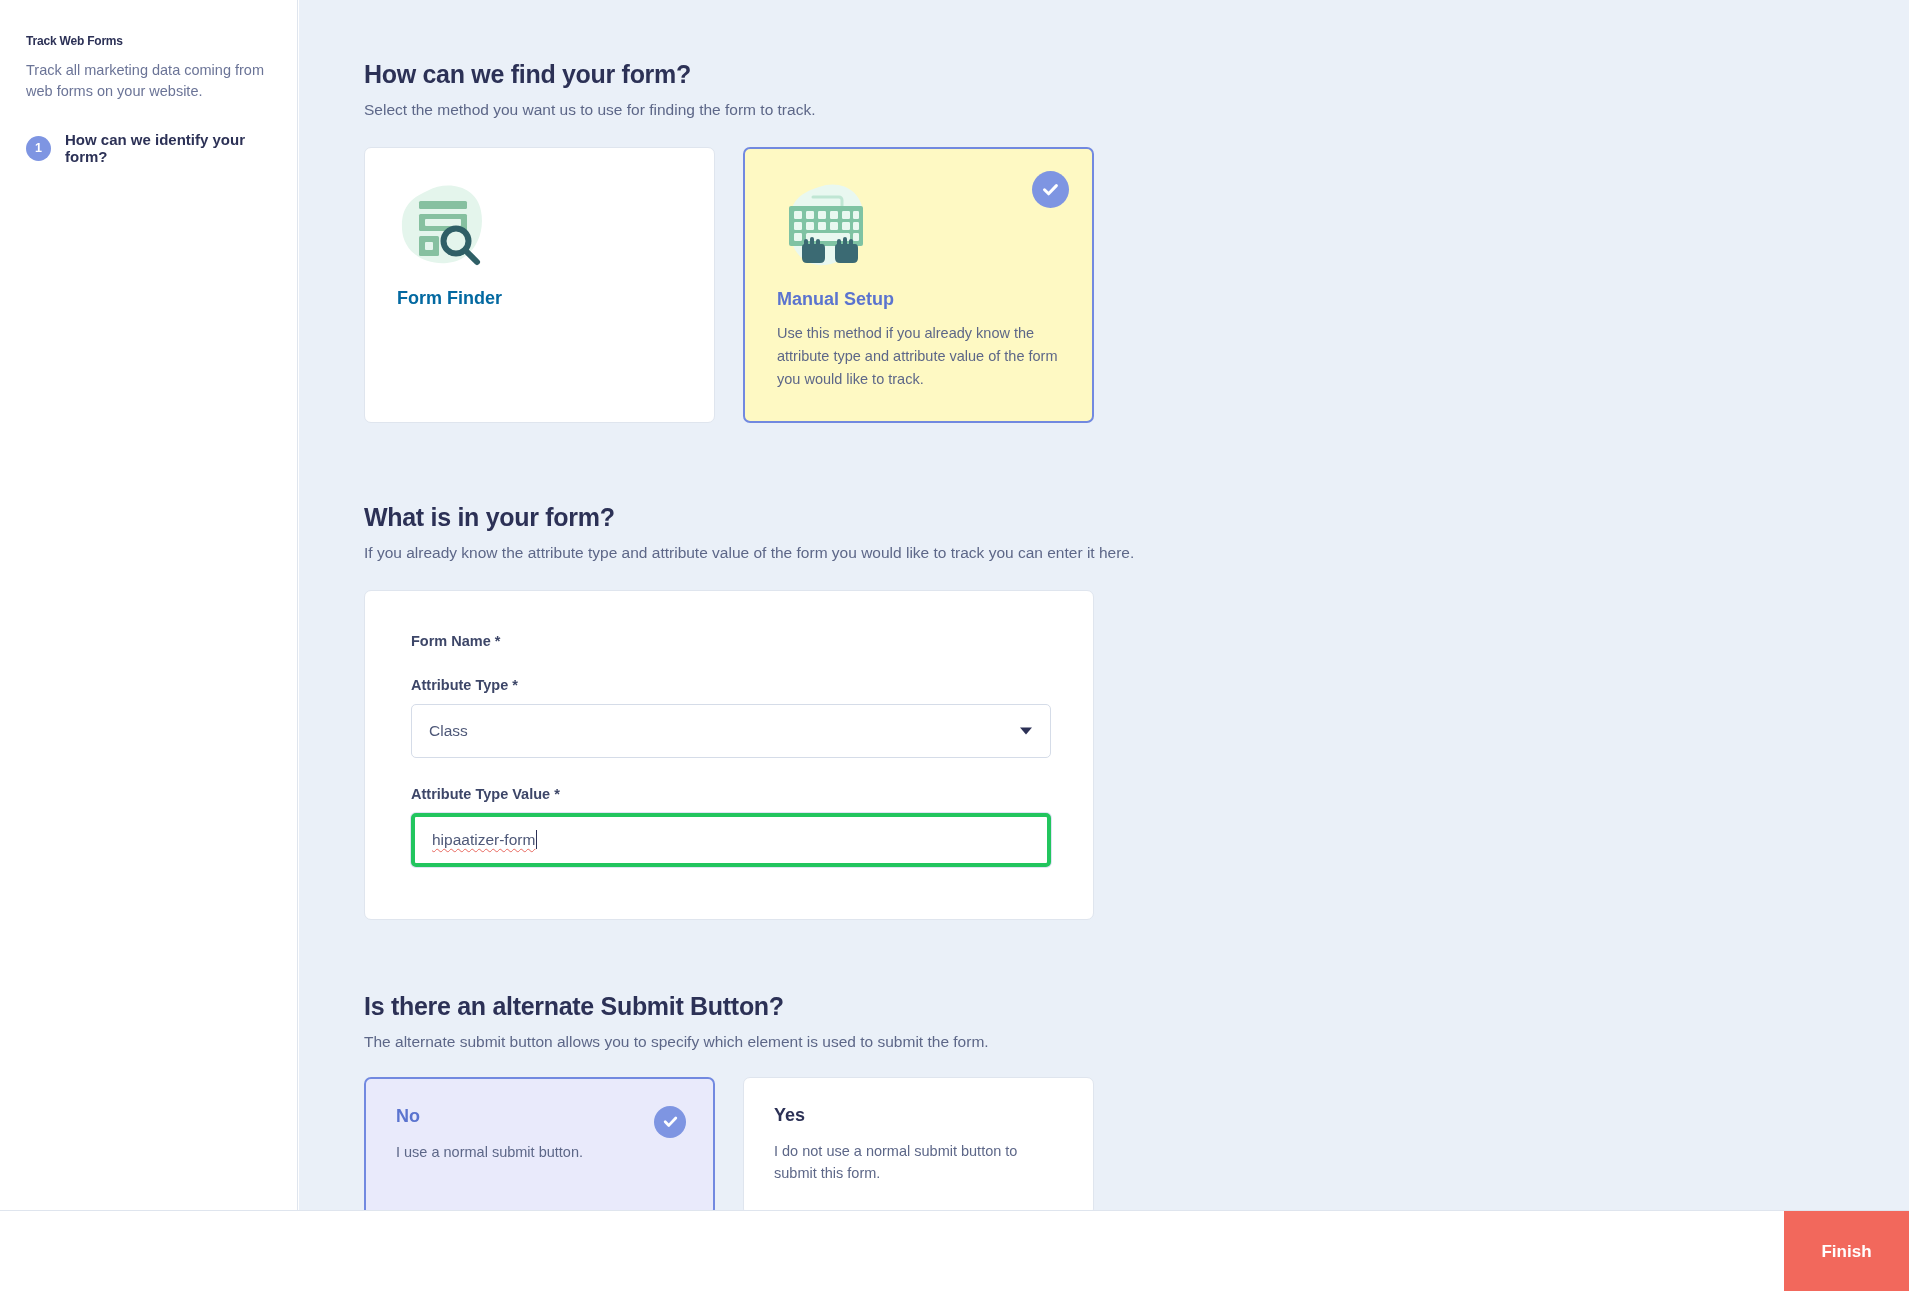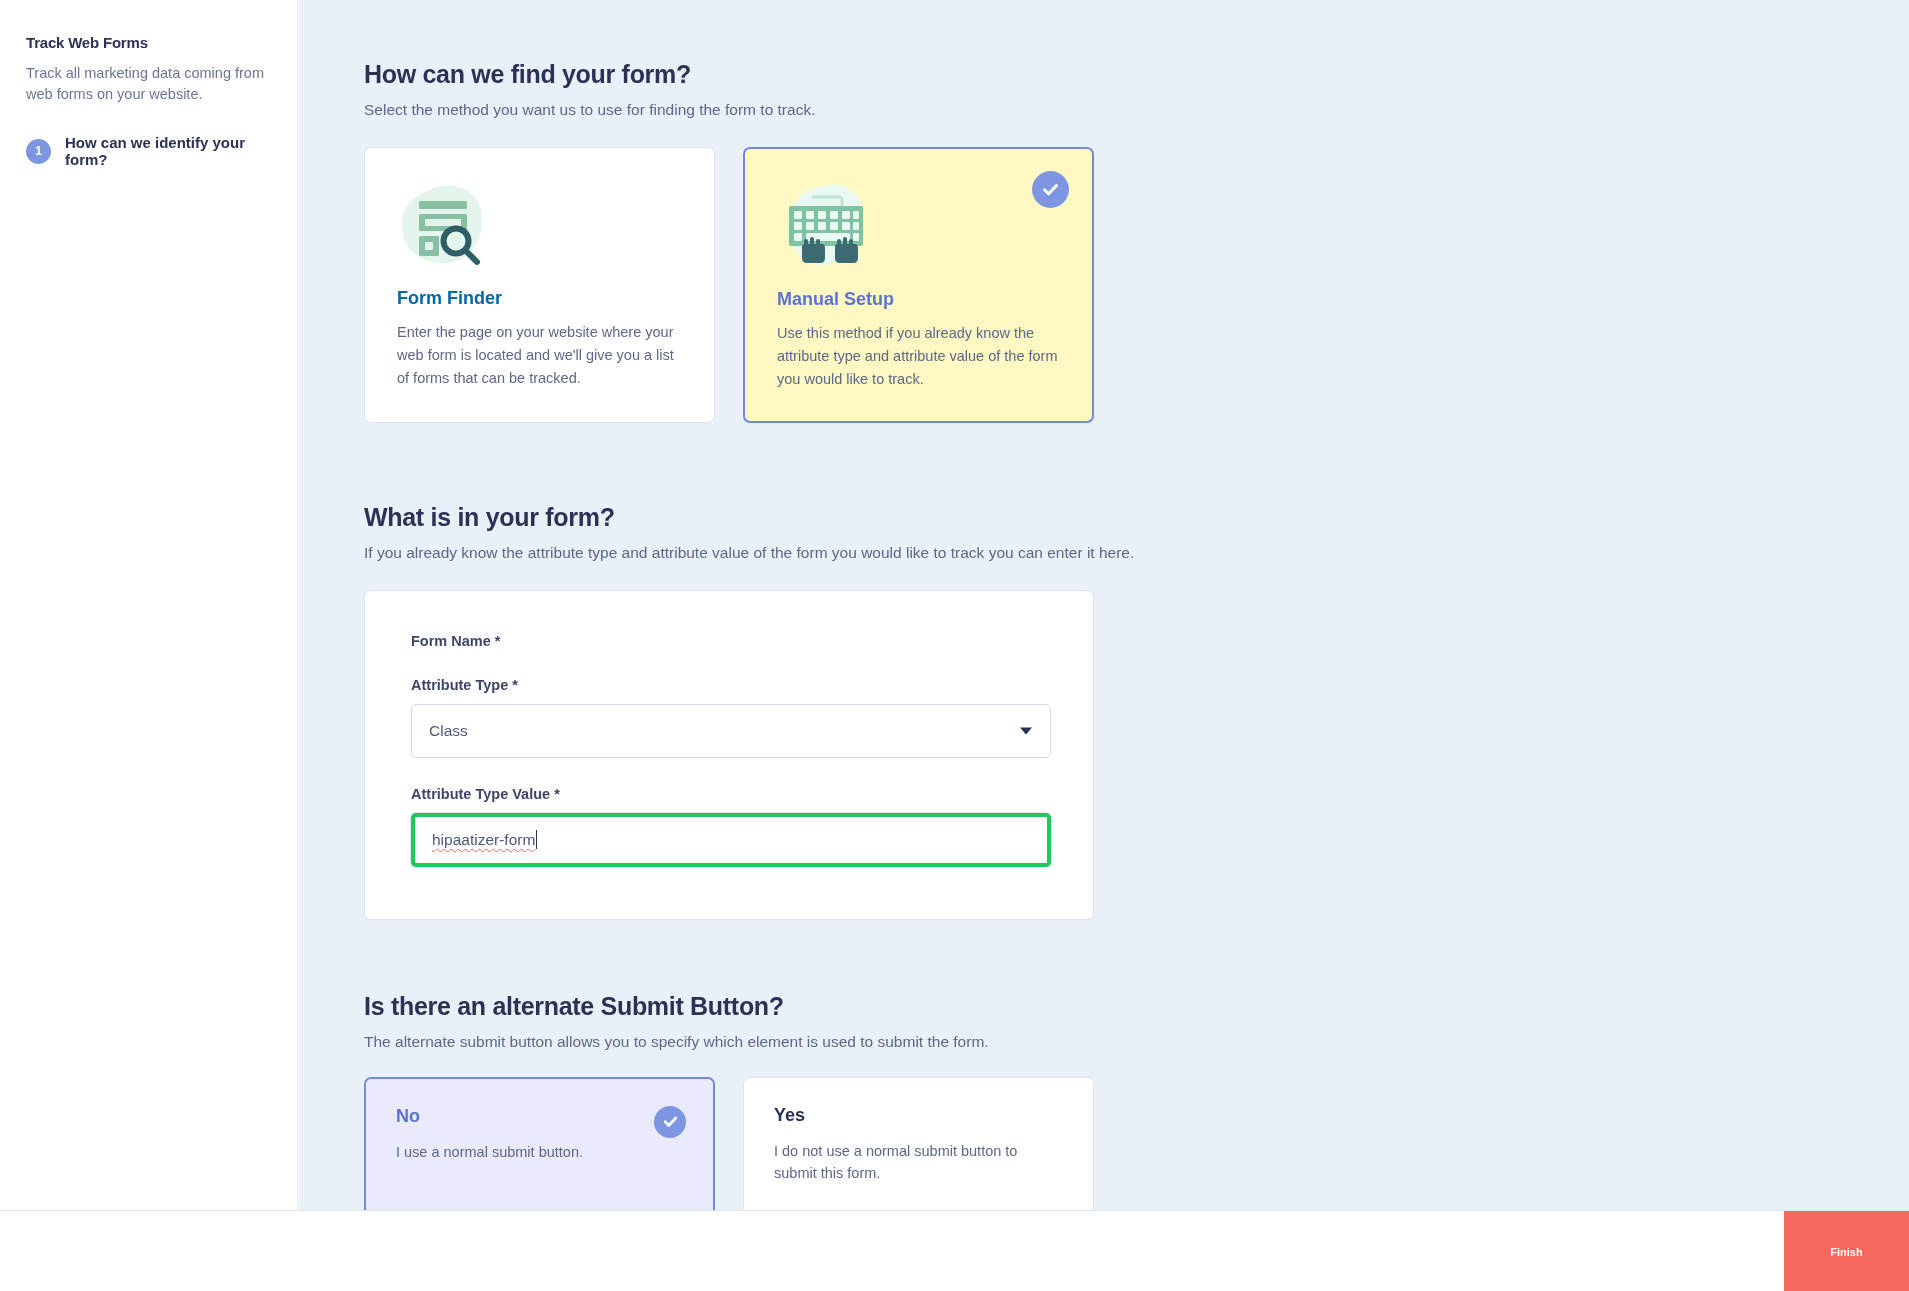--- a/index.html
+++ b/index.html
@@ -23,21 +23,21 @@
   .sidebar {
     position: absolute;
     left: 0; top: 0;
     width: 298px;
     height: 1210px;
     background: #ffffff;
     border-right: 1px solid #dfe5ee;
     padding: 34px 30px 0 26px;
   }
   .sidebar-title {
-    font-size: 15px;
+    font-size: 12px;
     font-weight: bold;
     color: #2c3156;
     letter-spacing: -0.2px;
     margin-bottom: 12px;
   }
   .sidebar-sub {
     font-size: 14.5px;
     line-height: 1.42;
     color: #6b7497;
     max-width: 240px;
@@ -255,21 +255,21 @@
     border-top: 1px solid #dfe5ee;
   }
   .finish-btn {
     position: absolute;
     right: 0; top: 0;
     width: 125px;
     height: 81px;
     background: #f2685c;
     border: none;
     color: #ffffff;
-    font-size: 11px;
+    font-size: 17px;
     font-weight: bold;
     font-family: "Liberation Sans", sans-serif;
     cursor: pointer;
     display: flex;
     align-items: center;
     justify-content: center;
     text-align: right;
   }
 </style>
 </head>
@@ -303,21 +303,20 @@
                 <rect x="22" y="20" width="48" height="8" rx="1.5" fill="#86c0a0"></rect>
                 <rect x="22" y="33" width="48" height="17" rx="1.5" fill="#86c0a0"></rect>
                 <rect x="28" y="38" width="36" height="7" rx="1" fill="#e4f5ec"></rect>
                 <rect x="22" y="55" width="20" height="20" rx="1.5" fill="#86c0a0"></rect>
                 <rect x="28" y="61" width="8" height="8" rx="1" fill="#e4f5ec"></rect>
                 <circle cx="59" cy="60" r="12.5" fill="none" stroke="#2f5f66" stroke-width="6"></circle>
                 <line x1="68" y1="69" x2="80" y2="81" stroke="#2f5f66" stroke-width="6" stroke-linecap="round"></line>
               </svg>
             </div>
             <div class="card-title">Form Finder</div>
-            <div class="card-desc">Enter the page on your website where your web form is located and we'll give you a list of forms that can be tracked.</div>
           </div>
 
           <div class="method-card selected">
             <div class="check-badge">
               <svg width="19" height="19" viewBox="0 0 19 19">
                 <polyline points="3.5,9.8 7.6,13.8 15.4,5.6" fill="none" stroke="#ffffff" stroke-width="3" stroke-linecap="round" stroke-linejoin="round"></polyline>
               </svg>
             </div>
             <div class="icon-wrap">
               <svg width="100" height="92" viewBox="0 0 100 92">

